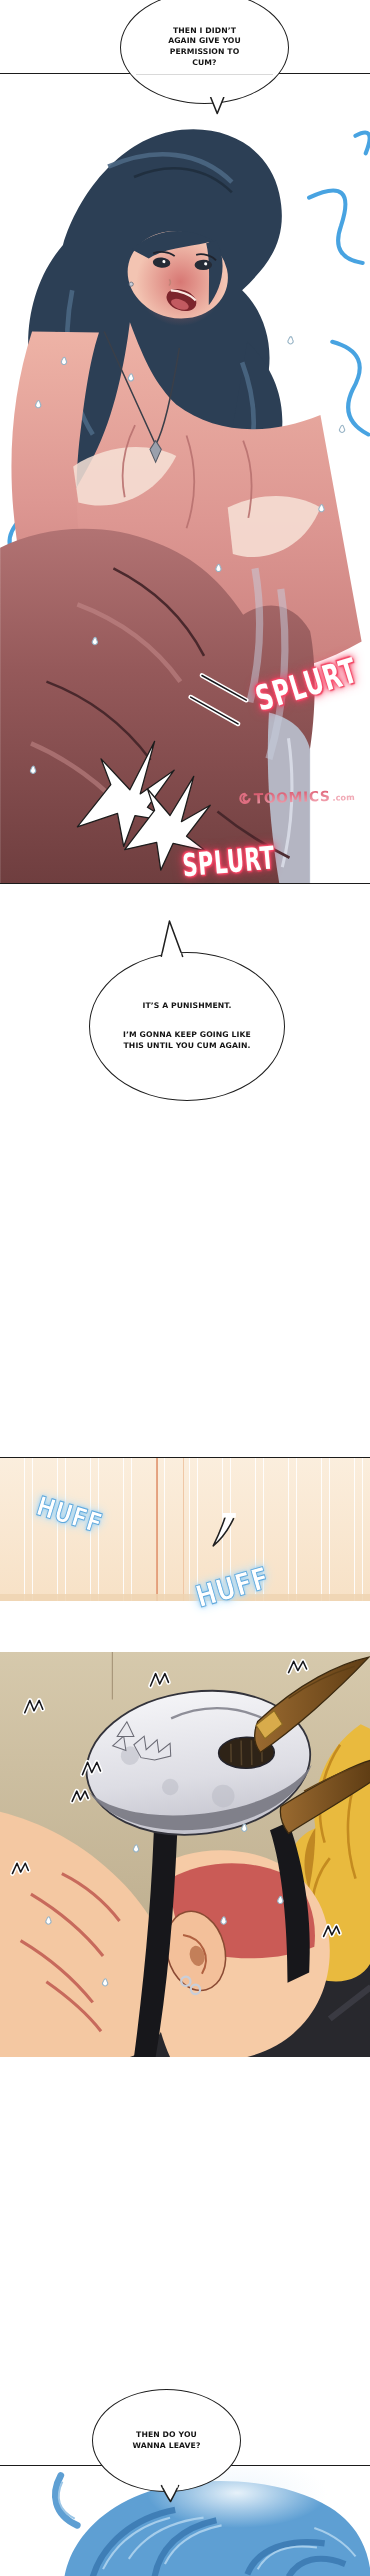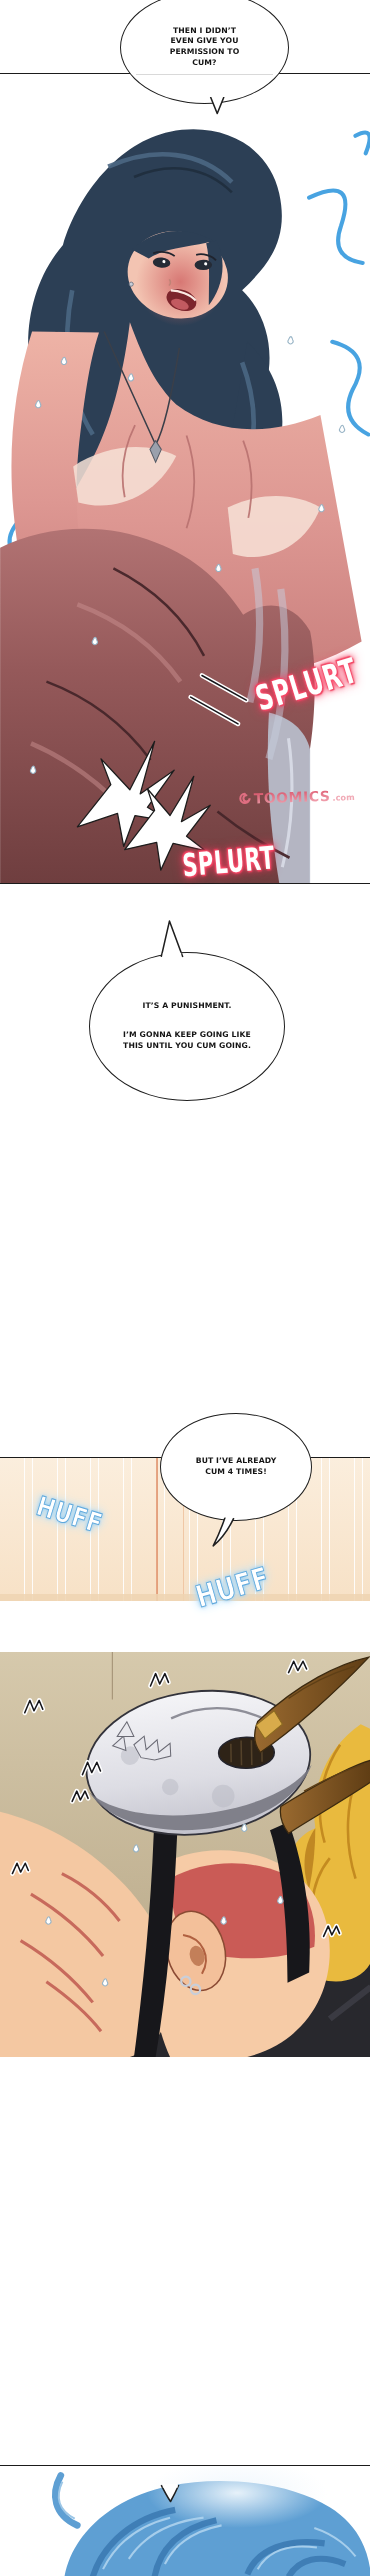--- a/index.html
+++ b/index.html
@@ -373,53 +373,53 @@
       <path d="M13,4 a9,9 0 1,0 9,9 a6,6 0 1,1 -6,-6" fill="none" stroke="#e87286" stroke-width="4" stroke-linecap="round"></path>
     </svg>
     <span class="brand">TOOMICS</span>
     <span class="suffix">.com</span>
   </div>
 
   <div class="bubble" id="bubble1">
     <div class="innerline"></div>
     <div class="btxt">
       <div>THEN I DIDN’T</div>
-      <div>EVEN GIVE YOU</div>
+      <div>AGAIN GIVE YOU</div>
       <div>PERMISSION TO</div>
       <div>CUM?</div>
     </div>
   </div>
   <svg class="tail" style="left:209px;top:97px;" width="17.5" height="17.5" viewBox="0 0 34 34">
     <rect x="4" y="0" width="26" height="5" fill="#fff"></rect>
     <path d="M3,0 L16,32 L29,0" fill="#fff" stroke="#1f1f1f" stroke-width="3" stroke-linejoin="round"></path>
   </svg>
 
   <div class="bubble" id="bubble2">
     <div class="btxt">IT’S A PUNISHMENT.</div>
     <div class="gap"></div>
     <div class="btxt">
       <div>I’M GONNA KEEP GOING LIKE</div>
-      <div>THIS UNTIL YOU CUM GOING.</div>
+      <div>THIS UNTIL YOU CUM AGAIN.</div>
     </div>
   </div>
   <svg class="tail" style="left:156px;top:918px;" width="31" height="41" viewBox="0 0 60 80">
     <path d="M10,76 L26,6 L52,76" fill="#fff" stroke="#1f1f1f" stroke-width="3" stroke-linejoin="round"></path>
     <rect x="13" y="68" width="36" height="12" fill="#fff"></rect>
   </svg>
 
-  <div class="bubble" id="bubble3">
-    <div class="btxt">
-      <div>BUT I’VE ALREADY</div>
-      <div>CUM 4 TIMES!</div>
-    </div>
-  </div>
   <svg class="tail" style="left:209px;top:1513px;" width="30" height="37" viewBox="0 0 58 72">
     <path d="M32,6 Q22,36 8,64 Q32,44 48,10" fill="#fff" stroke="#1f1f1f" stroke-width="3" stroke-linejoin="round"></path>
     <rect x="26" y="0" width="26" height="9" fill="#fff"></rect>
   </svg>
 
+  <div class="bubble" id="bubble4">
+    <div class="btxt">
+      <div>THEN DO YOU</div>
+      <div>WANNA LEAVE?</div>
+    </div>
+  </div>
   <svg class="tail" style="left:158px;top:2484px;" width="23" height="20.6" viewBox="0 0 44 40">
     <path d="M6,2 Q16,22 24,34 Q32,20 40,2" fill="#fff" stroke="#1f1f1f" stroke-width="3" stroke-linejoin="round"></path>
     <rect x="9" y="0" width="29" height="7" fill="#fff"></rect>
   </svg>
 
 </div>
 
 
 </body></html>

